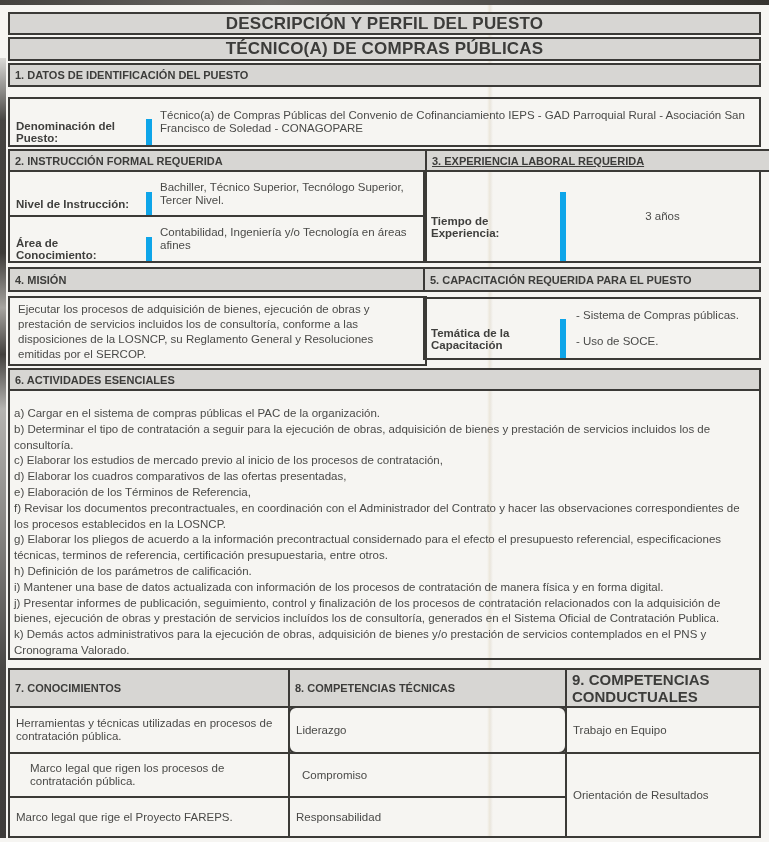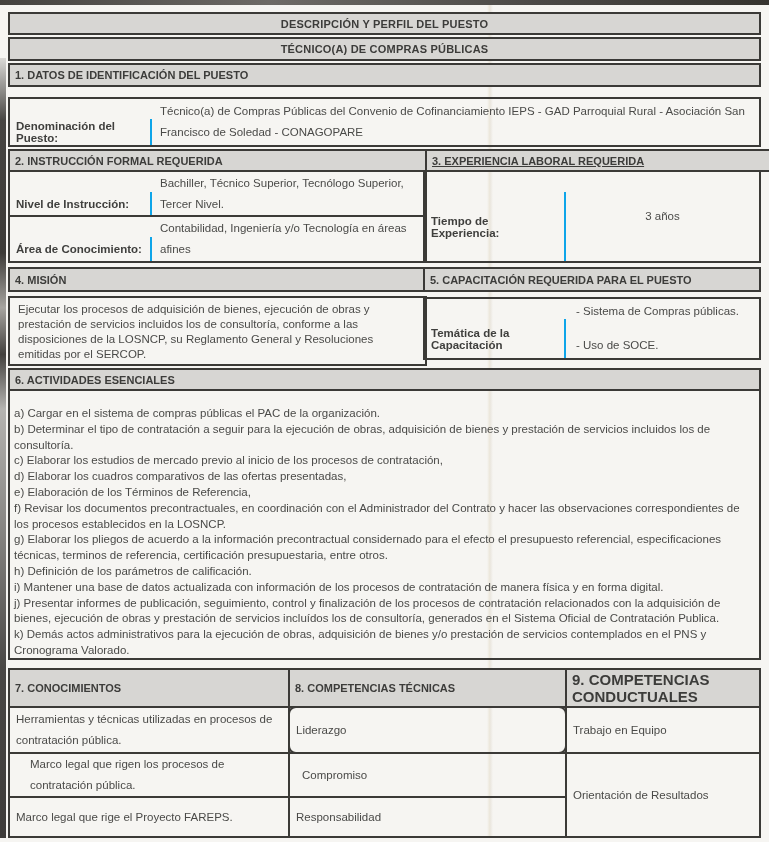--- a/index.html
+++ b/index.html
@@ -13,27 +13,27 @@
   .sheet{position:relative;width:769px;height:842px;background:#f6f5f2;}
   .scan-top{position:absolute;left:0;top:0;width:769px;height:5px;
     background:linear-gradient(90deg,#44423f 0%,#6d6a66 35%,#4b4946 70%,#36342f 100%);}
   .scan-left{position:absolute;left:0;top:58px;width:6px;height:780px;
     background:linear-gradient(180deg,rgba(60,58,55,.15) 0%,rgba(40,38,35,.85) 8%,rgba(40,38,35,.9) 25%,rgba(70,66,60,.45) 32%,rgba(35,33,30,.85) 38%,rgba(60,58,55,.35) 45%,rgba(45,43,40,.55) 60%,rgba(30,28,26,.8) 78%,rgba(30,28,26,.85) 98%);}
   .crease{position:absolute;left:487px;top:5px;width:6px;height:833px;
     background:linear-gradient(90deg,rgba(205,188,150,0) 0%,rgba(205,188,150,.25) 45%,rgba(160,140,105,.12) 60%,rgba(205,188,150,0) 100%);pointer-events:none;}
   .cell{position:absolute;border:2px solid #3b3a37;box-sizing:border-box;}
   .gray{background:#d7d6d3;}
   .titlebar{display:flex;align-items:center;justify-content:center;
-    font-weight:bold;font-size:11px;letter-spacing:.2px;color:#3c3c3a;}
+    font-weight:bold;font-size:17px;letter-spacing:.2px;color:#3c3c3a;}
   .sechdr{display:flex;align-items:center;font-weight:bold;font-size:11px;
     color:#3c3c3a;padding:0 5px;}
   .lblcell{font-weight:bold;font-size:11.5px;color:#3f3f3d;
     display:flex;align-items:center;padding:2px 6px;box-sizing:border-box;
-    border-right:2px solid #0ea5e9;margin-top:20px;}
-  .valtext{font-size:11.5px;line-height:21px;color:#4a4a48;}
+    border-right:6px solid #0ea5e9;margin-top:20px;}
+  .valtext{font-size:11.5px;line-height:13px;color:#4a4a48;}
   .rowflex{display:flex;}
   .vcenter{display:flex;align-items:center;}
   .hcenter{justify-content:center;}
 </style>
 </head>
 <body>
 
 <div class="sheet">
 
   <div class="scan-top"></div>

